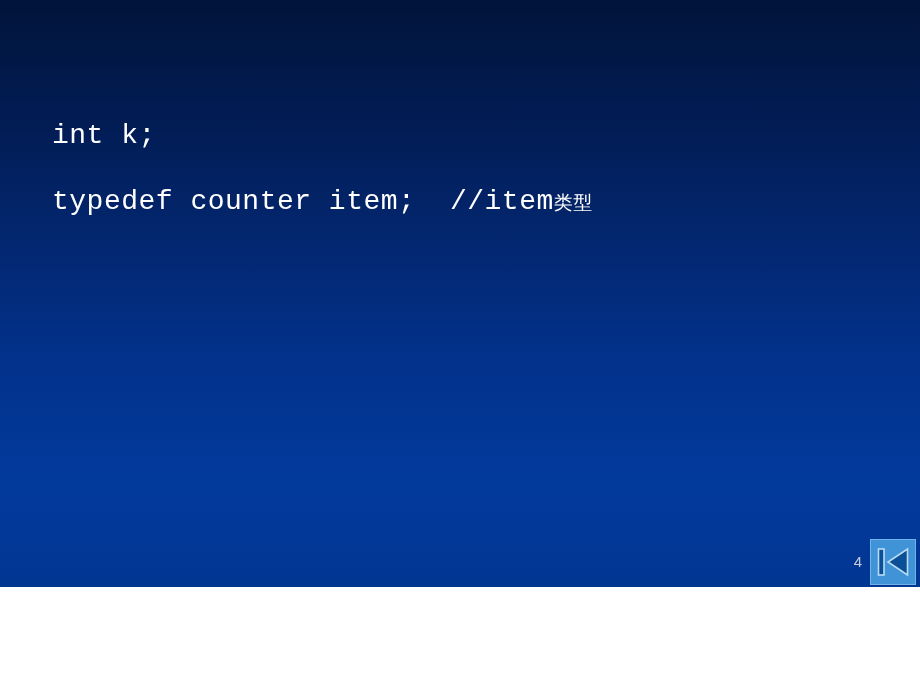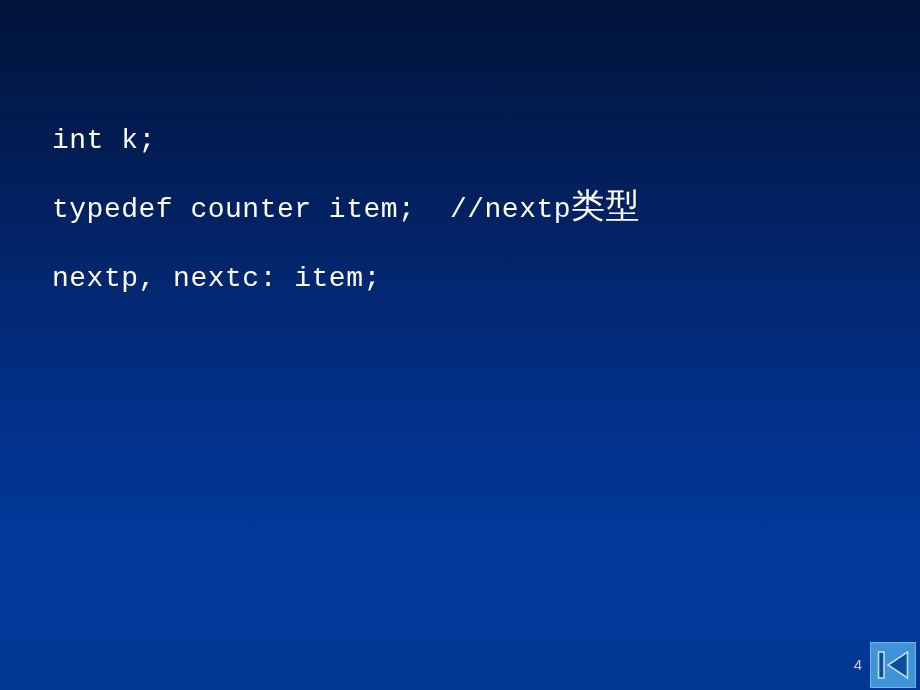--- a/index.html
+++ b/index.html
@@ -9,21 +9,21 @@
   body {
     width: 920px;
     height: 690px;
     overflow: hidden;
     font-family: "Liberation Serif", "DejaVu Serif", serif;
   }
 
   #slide {
     position: relative;
     width: 920px;
-    height: 690px;
+    height: 587px;
     background: linear-gradient(to bottom,
                 #01143a 0%,
                 #021c53 20%,
                 #032771 42%,
                 #02328c 62%,
                 #023a9c 82%,
                 #023693 100%);
     overflow: hidden;
   }
 
@@ -38,22 +38,22 @@
     font-family: "Liberation Mono", "DejaVu Sans Mono", monospace;
     font-size: 28px;
     line-height: 64px;
     color: #ffffff;
     white-space: pre;
     letter-spacing: 0.5px;
     text-rendering: optimizeLegibility;
   }
 
   .cjk {
-    font-family: Liberation Sans, sans-serif;
-    font-size: 34px;
+    font-family: Liberation Mono, monospace;
+    font-size: 19px;
   }
 
   #page-number {
     position: absolute;
     right: 58px;
     bottom: 18px;
     font-family: "Liberation Sans", "DejaVu Sans", sans-serif;
     font-size: 15px;
     color: #c9ccd8;
     line-height: 1;
@@ -80,23 +80,22 @@
 </style>
 </head>
 <body>
 
 <div id="slide">
 
   <div id="code-block">
 
     <div class="code-line"><span>int k;</span><span></span><span class="cjk"></span></div>
 
-    <div class="code-line"><span>typedef counter item;</span><span>  //nextp</span><span class="cjk">类型</span></div>
+    <div class="code-line"><span>typedef counter item;</span><span>  //item</span><span class="cjk">类型</span></div>
 
-    <div class="code-line"><span>nextp, nextc: item;</span><span></span><span class="cjk"></span></div>
 
 
 
   </div>
 
   <div id="page-number">4</div>
 
   <div id="nav-prev-button">
     <svg width="32" height="30" viewBox="0 0 32 30">
       <rect x="1.5" y="2" width="5.5" height="26" fill="#0b4f97" stroke="#b9dcf5" stroke-width="1.6"></rect>

